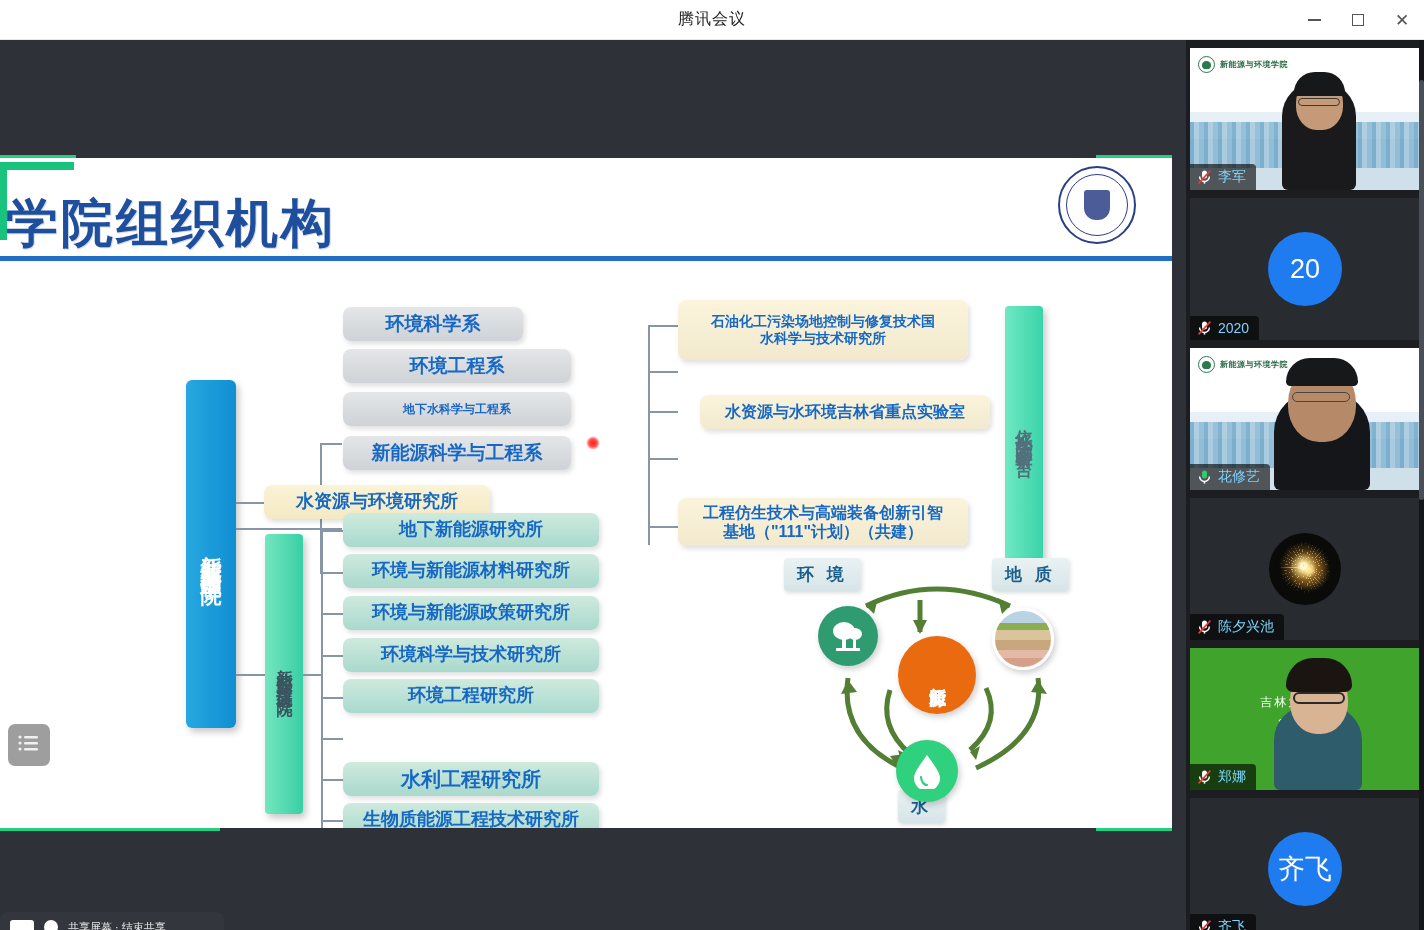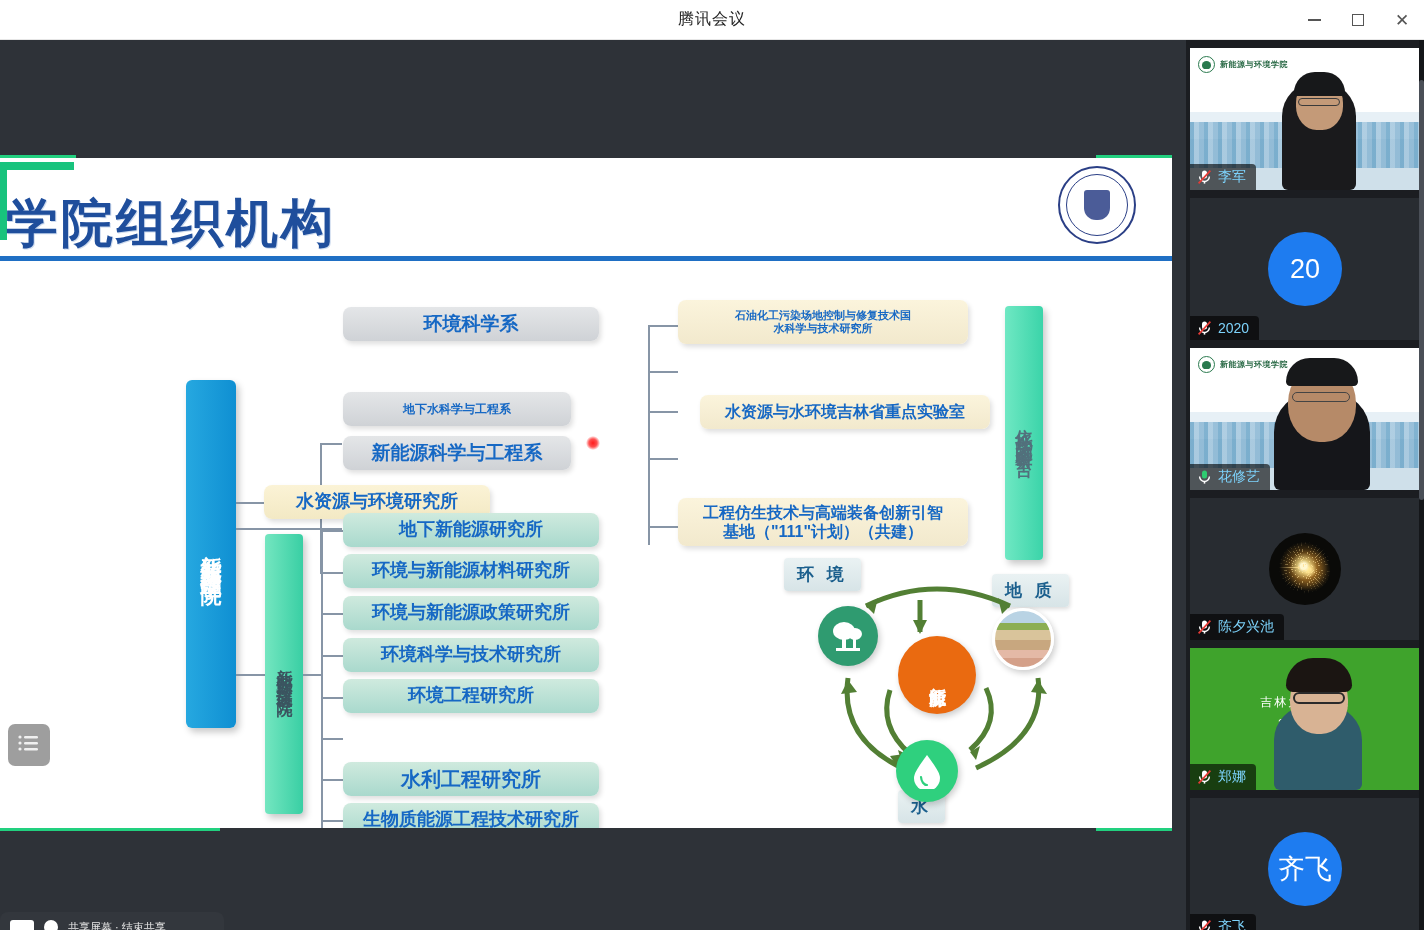--- a/index.html
+++ b/index.html
@@ -225,21 +225,22 @@
 
         <div class="vbar blue">新能源与环境学院</div>
 
         <div class="conn h" style="left:236px; top:370px; width:84px;"></div>
         <div class="conn v" style="left:320px; top:285px; height:130px;"></div>
         <div class="conn h" style="left:320px; top:285px; width:22px;"></div>
         <div class="conn h" style="left:320px; top:327px; width:22px;"></div>
         <div class="conn h" style="left:320px; top:370px; width:22px;"></div>
         <div class="conn h" style="left:320px; top:414px; width:22px;"></div>
 
-        <div class="card gray" style="left:343px; top:149px;  width:256px; height:34px; font-size:19px;">环境科学系</div>
+        <div class="card gray" style="left:343px; top:149px;  width:180px; height:34px; font-size:19px;">环境科学系</div>
+        <div class="card gray" style="left:343px; top:191px;  width:228px; height:34px; font-size:19px;">环境工程系</div>
         <div class="card gray" style="left:343px; top:234px;  width:228px; height:34px; font-size:12px;">地下水科学与工程系</div>
         <div class="card gray" style="left:343px; top:278px;  width:228px; height:34px; font-size:19px;">新能源科学与工程系</div>
 
         <div class="conn h" style="left:236px; top:344px; width:28px;"></div>
         <div class="card cream" style="left:264px; top:327px; width:226px; height:34px; font-size:18px;">水资源与环境研究所</div>
 
         <div class="conn h" style="left:236px; top:516px; width:34px;"></div>
 
         <div class="vbar teal">新能源与环境研究院</div>
 
@@ -264,35 +265,35 @@
 
         <div class="laser"></div>
 
         <div class="conn v" style="left:648px; top:167px; height:220px;"></div>
         <div class="conn h" style="left:648px; top:167px; width:30px;"></div>
         <div class="conn h" style="left:648px; top:213px; width:30px;"></div>
         <div class="conn h" style="left:648px; top:253px; width:30px;"></div>
         <div class="conn h" style="left:648px; top:300px; width:30px;"></div>
         <div class="conn h" style="left:648px; top:368px; width:30px;"></div>
 
-        <div class="card cream2" style="left:678px; top:142px; width:290px; height:44px; font-size:11px; flex-direction:column;">
+        <div class="card cream2" style="left:678px; top:142px; width:290px; height:60px; font-size:14px; flex-direction:column;">
           <span>石油化工污染场地控制与修复技术国</span>
           <span>水科学与技术研究所</span>
         </div>
         <div class="card cream2" style="left:678px; top:237px; width:290px; height:34px; font-size:16px;margin-left:22px;">水资源与水环境吉林省重点实验室</div>
         <div class="card cream2" style="left:678px; top:340px; width:290px; height:48px; font-size:16px; flex-direction:column;">
           <span>工程仿生技术与高端装备创新引智</span>
           <span>基地（"111"计划）（共建）</span>
         </div>
 
         <div class="vbar teal2">依托学院的科研平台</div>
 
         <div class="eco">
           <div class="tag" style="left:14px; top:0px;">环 境</div>
-          <div class="tag" style="left:222px; top:16px;">地 质</div>
+          <div class="tag" style="left:222px; top:0px;">地 质</div>
           <div class="tag" style="left:128px; top:232px;">水</div>
 
           <svg width="340" height="270" style="position:absolute;left:0;top:0;">
             <g fill="none" stroke="#527f34" stroke-width="5">
               <path d="M96 48 Q166 14 240 48"></path>
               <path d="M150 42 L150 74"></path>
               <path d="M78 120 Q70 178 128 208"></path>
               <path d="M120 132 Q108 168 140 196"></path>
               <path d="M268 120 Q276 178 206 210"></path>
               <path d="M216 130 Q232 164 200 192"></path>

